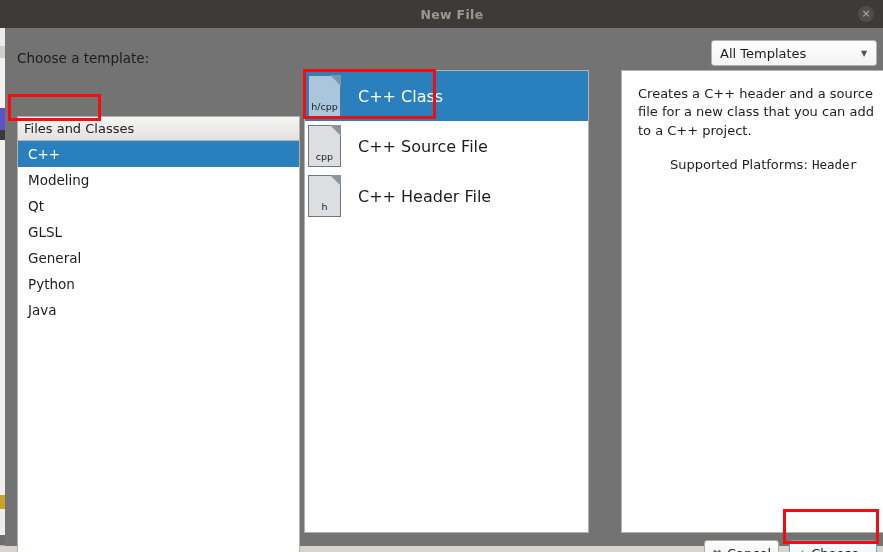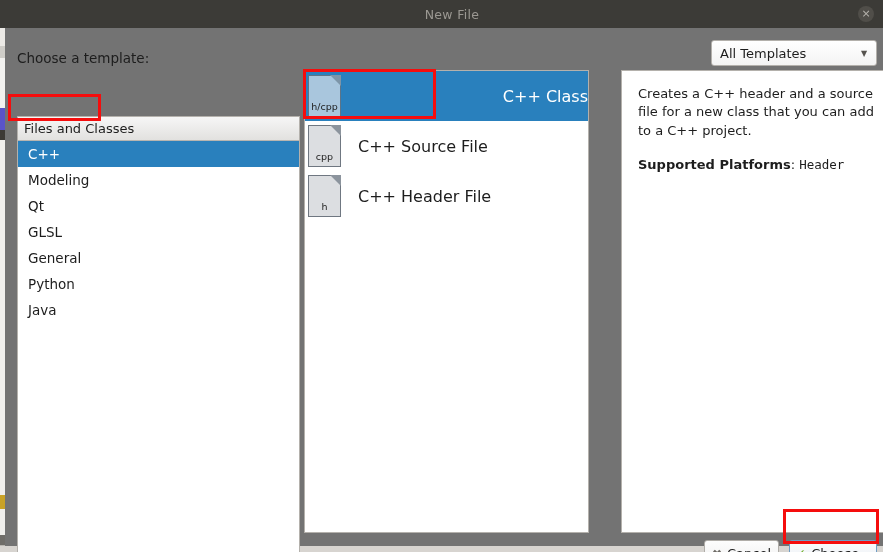--- a/index.html
+++ b/index.html
@@ -67,21 +67,21 @@
     position: relative;
     height: 28px;
     background: #3c3b37;
     flex: none;
     display: flex;
     align-items: center;
     justify-content: center;
   }
   #titlebar-title {
     font-size: 12.5px;
-    font-weight: normal;
+    font-weight: bold;
     color: #9b9892;
     letter-spacing: 0.3px;
     padding-left: 16px;
   }
   #close-button {
     position: absolute;
     right: 9px;
     top: 6px;
     width: 16px;
     height: 16px;
@@ -178,21 +178,21 @@
   }
 
   
   .template-row {
     height: 50px;
     display: flex;
     align-items: center;
     cursor: pointer;
     padding-left: 3px;
   }
-  .template-row.selected { background: #2980bd; justify-content: space-between; }
+  .template-row.selected { background: #2980bd; }
   .template-row .tpl-label {
     font-size: 16px;
     color: #1d1d1d;
     margin-left: 17px;
   }
   .template-row.selected .tpl-label { color: #ffffff; }
 
   
   .file-icon {
     position: relative;
@@ -231,21 +231,21 @@
   }
 
   
   #description-content {
     padding: 14px 16px;
     font-size: 13px;
     color: #1d1d1d;
     line-height: 1.42;
   }
   #description-text { margin: 0 0 16px 0; }
-  #supported-label { font-weight: bold; }
+  #supported-label { font-weight: normal; margin-left: 32px; }
   #supported-value {
     font-family: "DejaVu Sans Mono", "Liberation Mono", monospace;
     font-size: 12.5px;
   }
 
   
   .dlg-button {
     position: absolute;
     height: 27px;
     box-sizing: border-box;

